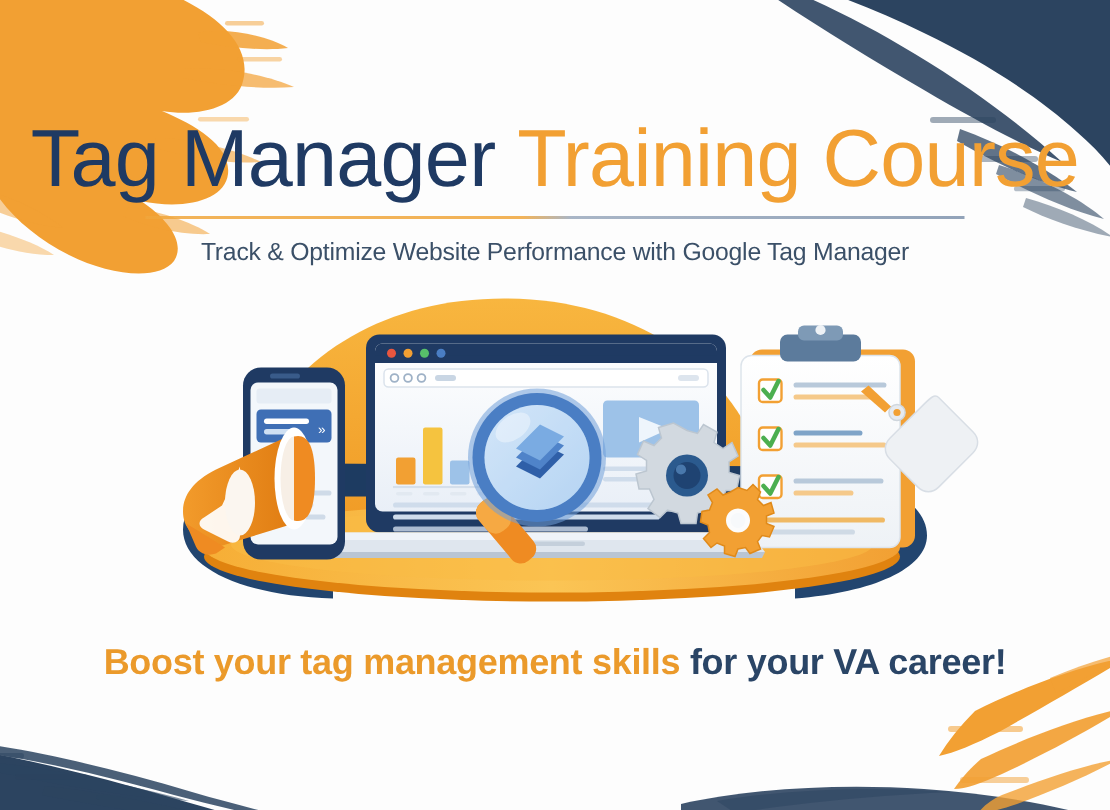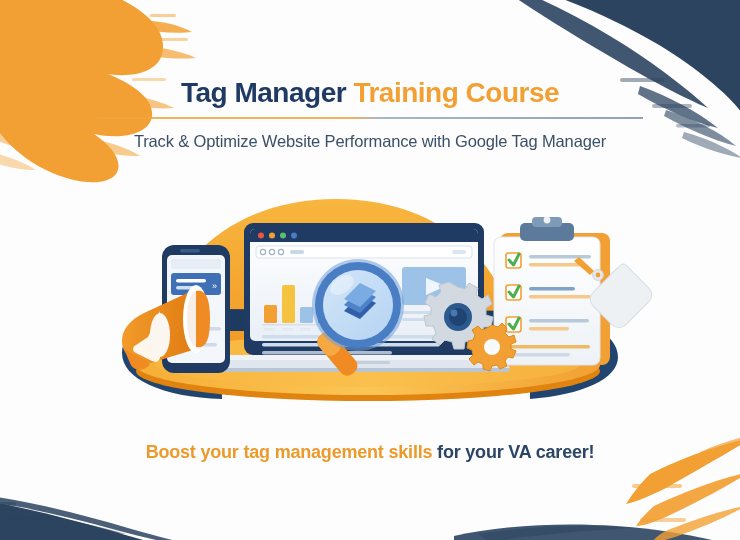--- a/index.html
+++ b/index.html
@@ -14,30 +14,30 @@
 
   
   .brush{position:absolute;pointer-events:none;}
   #brush-tl{left:-18px;top:-26px;width:250px;height:215px;}
   #brush-tr{right:-10px;top:-18px;width:280px;height:180px;}
   #brush-bl{left:-30px;bottom:-22px;width:300px;height:120px;}
   #brush-br{right:-14px;bottom:-20px;width:300px;height:130px;}
 
   
   #header{position:absolute;left:0;top:78px;width:740px;text-align:center;}
-  #title-line{font-size:28px;font-weight:bold;letter-spacing:-0.5px;line-height:1.06;white-space:nowrap;}
+  #title-line{font-size:54px;font-weight:normal;letter-spacing:-0.5px;line-height:1.06;white-space:nowrap;}
   #title-main{color:#1f3a63;}
   #title-accent{color:#f2a033;}
   #title-rule{width:546px;height:2px;margin:9px auto 0;
      background:linear-gradient(to right,#f0a63c 0%,#f0a63c 46%,#9aa9bd 52%,#7f93ad 100%);opacity:.85;}
   #subtitle{margin-top:13px;font-size:16.5px;font-weight:normal;color:#3b5068;letter-spacing:-0.15px;white-space:nowrap;}
 
   
-  #tagline{position:absolute;left:0;top:442px;width:740px;text-align:center;
-     font-size:18px;font-weight:bold;letter-spacing:-0.2px;white-space:nowrap;}
+  #tagline{position:absolute;left:0;top:428px;width:740px;text-align:center;
+     font-size:24px;font-weight:bold;letter-spacing:-0.2px;white-space:nowrap;}
   #tagline-accent{color:#eb9a2b;}
   #tagline-main{color:#2a4566;}
 
   
   #illustration{position:absolute;left:100px;top:185px;width:560px;height:225px;}
 </style>
 </head>
 <body>
 
 <div id="stage">

